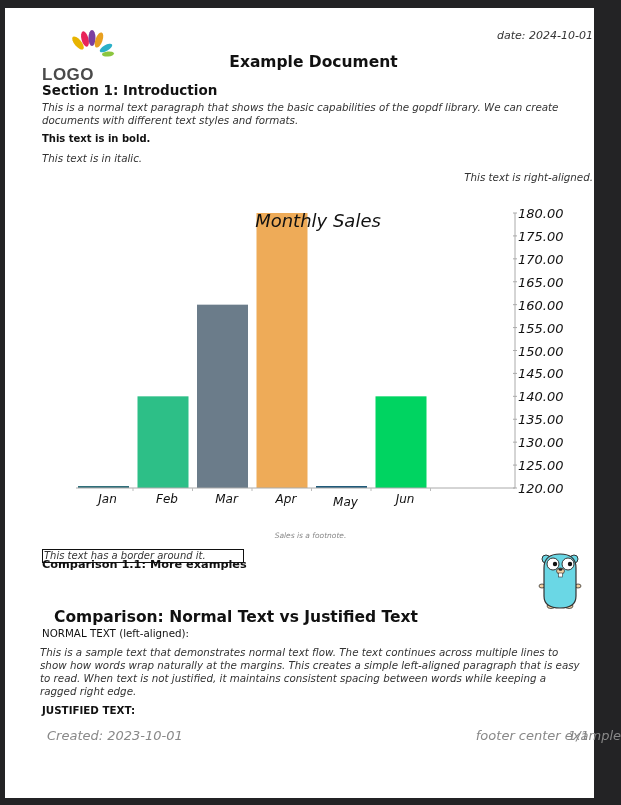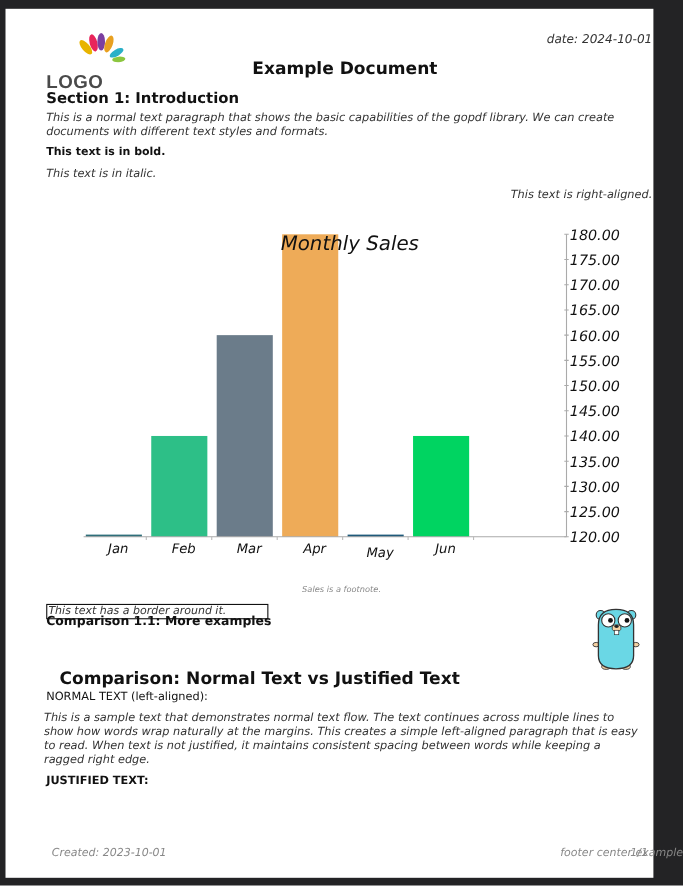--- a/index.html
+++ b/index.html
@@ -21,21 +21,21 @@
   svg.chart { position:absolute; left:0; top:0; }
   .footnote { left:0; width:621px; text-align:center; top:531px; font-size:7.5px; color:#888; }
   .sub { left:42px; top:558px; font-weight:bold; font-size:11.3px; }
   .boxed { left:42px; top:549px; width:199px; height:12px; border:1.2px solid #111; font-size:10px;
            line-height:12px; padding-left:1px; }
   .gopher { left:537px; top:550px; width:46px; height:62px; }
   .h2b { left:42px; top:608px; font-weight:bold; font-size:15.5px;margin-left:12px; }
   .normal-h { left:42px; top:627px; font-weight:normal; font-size:10.3px; }
   .para2 { left:40px; top:646px; font-size:10.3px; line-height:13px; white-space:normal; width:545px; }
   .just-h { left:42px; top:704px; font-weight:bold; font-size:10.3px; }
-  .foot { top:770px; font-size:10px; color:#888; font-style:italic; }
+  .foot { top:728px; font-size:13px; color:#888; font-style:italic; }
 </style>
 </head>
 <body>
 
 <div class="page"></div>
 
 <div class="abs logo">
   <svg width="75" height="30" viewBox="0 0 75 30">
     <ellipse cx="36" cy="16" rx="3.5" ry="8" fill="#e8b400" transform="rotate(-40 36 16)"></ellipse>
     <ellipse cx="43" cy="12" rx="3.5" ry="8" fill="#e8245a" transform="rotate(-15 43 12)"></ellipse>

